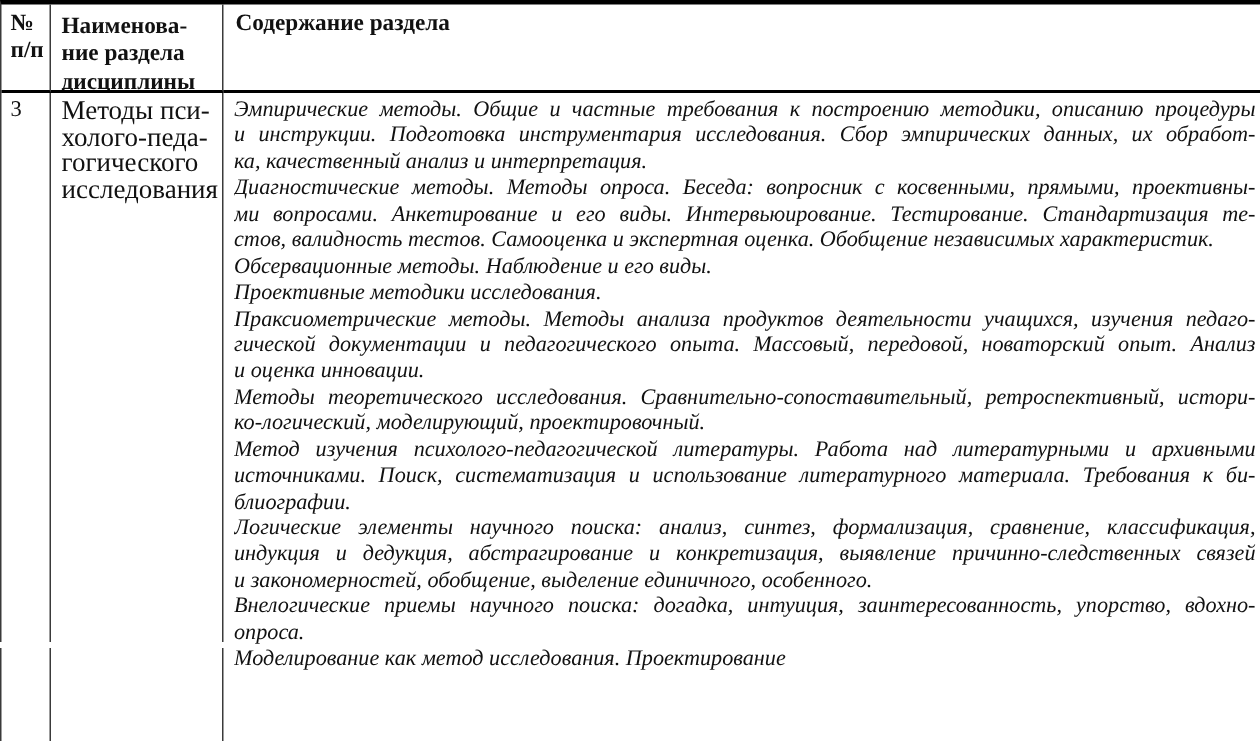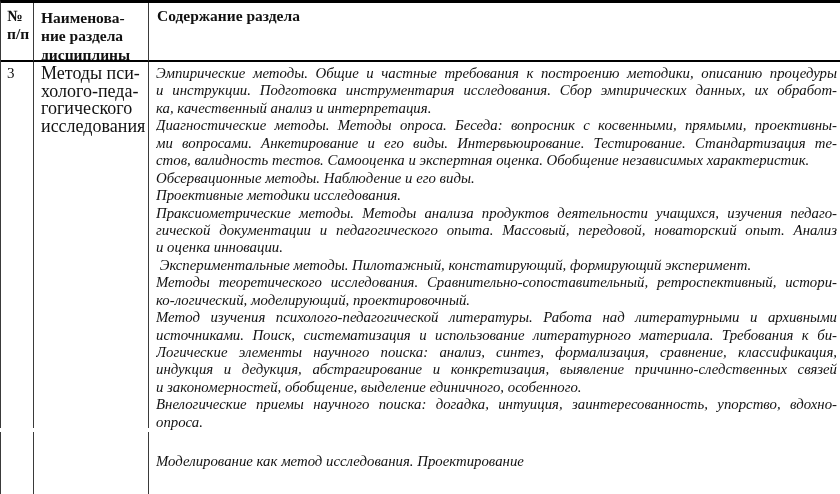--- a/index.html
+++ b/index.html
@@ -121,29 +121,27 @@
         </div>
         <div class="para">
           <div class="tline last">Проективные методики исследования.</div>
         </div>
         <div class="para">
           <div class="tline">Праксиометрические методы. Методы анализа продуктов деятельности учащихся, изучения педаго-</div>
           <div class="tline">гической документации и педагогического опыта. Массовый, передовой, новаторский опыт. Анализ</div>
           <div class="tline last">и оценка инновации.</div>
         </div>
         <div class="para">
-          <div class="tline last"> Экспериментальные методы. Пилотажный, констатирующий, формирующий эксперимент.</div>
-        </div>
-        <div class="para">
           <div class="tline">Методы теоретического исследования. Сравнительно-сопоставительный, ретроспективный, истори-</div>
           <div class="tline last">ко-логический, моделирующий, проектировочный.</div>
         </div>
         <div class="para">
           <div class="tline">Метод изучения психолого-педагогической литературы. Работа над литературными и архивными</div>
           <div class="tline">источниками. Поиск, систематизация и использование литературного материала. Требования к би-</div>
+          <div class="tline last">блиографии.</div>
         </div>
         <div class="para">
           <div class="tline">Логические элементы научного поиска: анализ, синтез, формализация, сравнение, классификация,</div>
           <div class="tline">индукция и дедукция, абстрагирование и конкретизация, выявление причинно-следственных связей</div>
           <div class="tline last">и закономерностей, обобщение, выделение единичного, особенного.</div>
         </div>
         <div class="para">
           <div class="tline">Внелогические приемы научного поиска: догадка, интуиция, заинтересованность, упорство, вдохно-</div>
           <div class="tline last">опроса.</div>
         </div>

